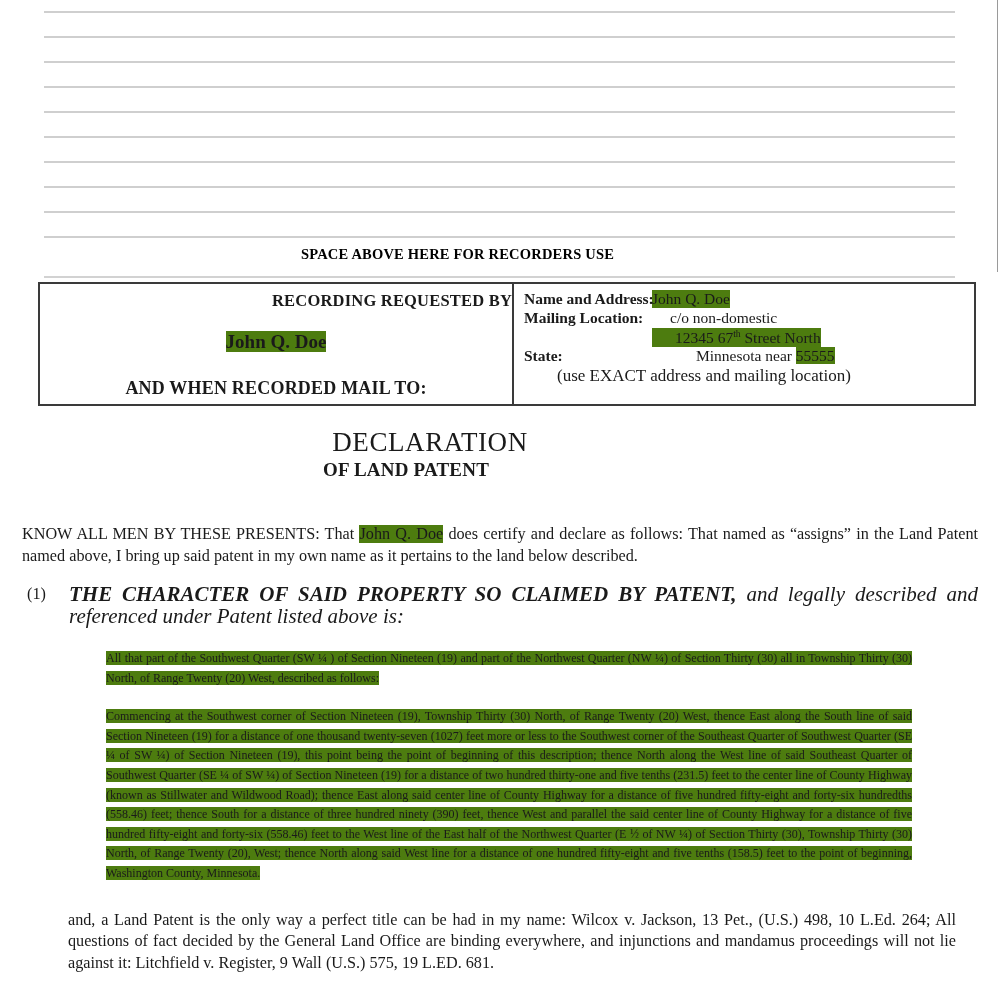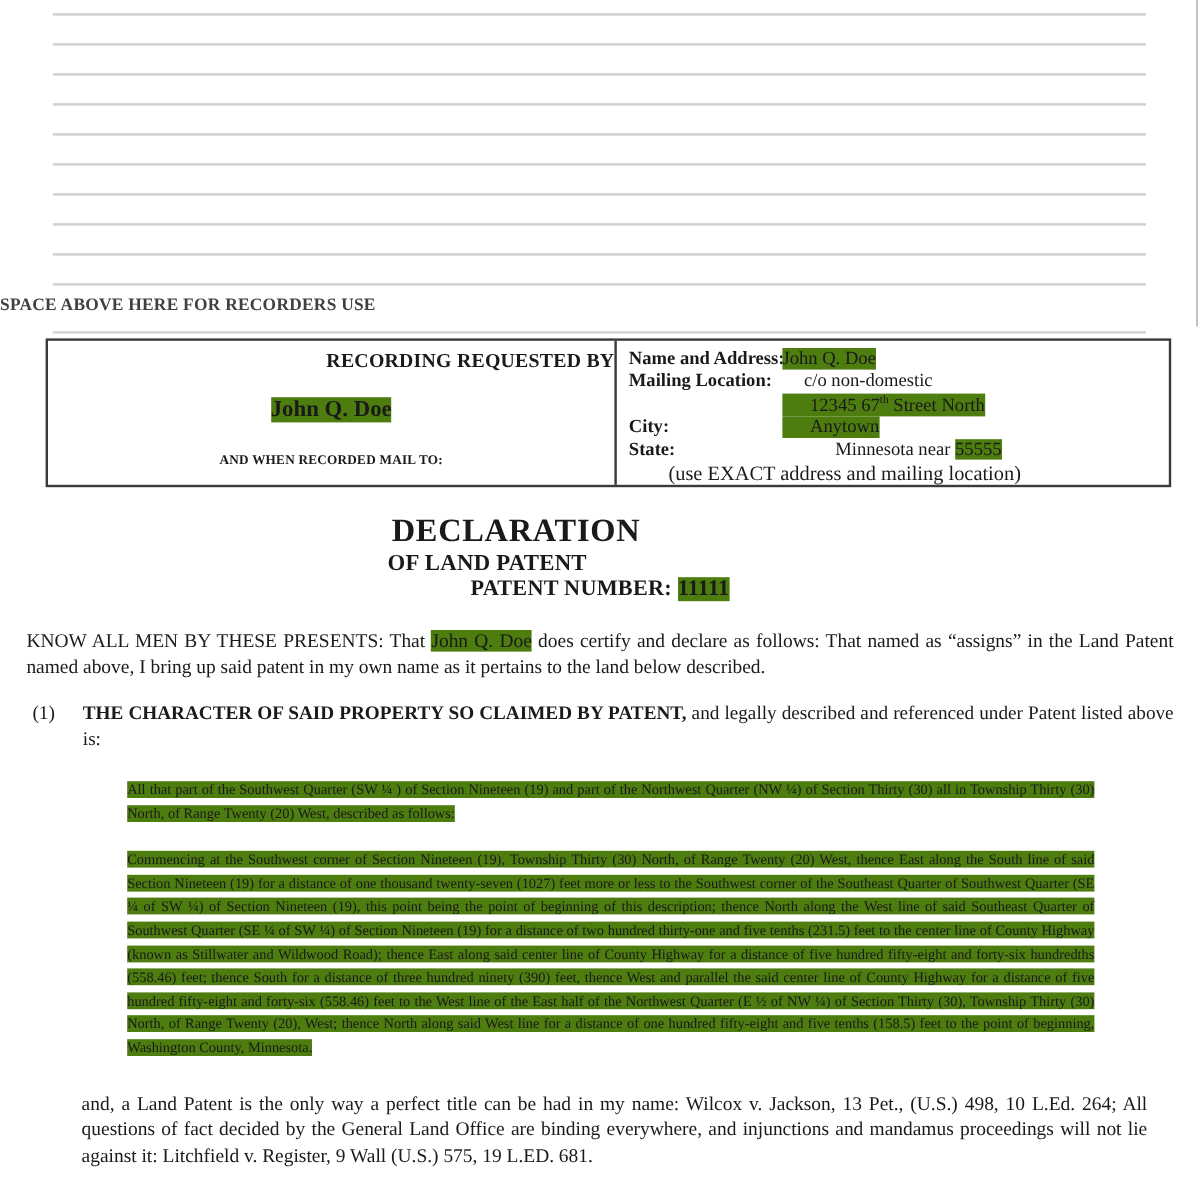--- a/index.html
+++ b/index.html
@@ -47,25 +47,25 @@
     height: 2px;
     background: #cfcfcf;
   }
 
   
   .space-caption {
     position: absolute;
     top: 246px;
     left: 0;
     width: 915px;
-    text-align: left;
+    text-align: center;
     font-size: 14.5px;
     font-weight: bold;
     letter-spacing: 0.2px;
-    color: #404040;
+    color: #000000;
   }
   .top-divider {
     position: absolute;
     top: 276px;
     left: 44px;
     width: 911px;
     height: 2px;
     background: #d2d2d2;
   }
 
@@ -110,21 +110,21 @@
     text-align: center;
     font-size: 19px;
     font-weight: bold;
   }
   .rl-mailto {
     position: absolute;
     top: 94px;
     left: 0;
     width: 100%;
     text-align: center;
-    font-size: 11px;
+    font-size: 18px;
     font-weight: bold;
     letter-spacing: 0.2px;
   }
 
   .addr-row {
     display: flex;
     align-items: baseline;
     height: 19px;
     font-size: 15.5px;
   }
@@ -157,21 +157,21 @@
   }
 
   
   .doc-title {
     position: absolute;
     top: 427px;
     left: 0;
     width: 860px;
     text-align: center;
     font-size: 27px;
-    font-weight: bold;
+    font-weight: normal;
     letter-spacing: 0.6px;
   }
   .doc-sub {
     position: absolute;
     top: 459px;
     left: 0;
     width: 812px;
     text-align: center;
     font-size: 19px;
     font-weight: bold;
@@ -208,23 +208,24 @@
   .num-label {
     width: 47px;
     flex: none;
     padding-left: 5px;
     box-sizing: border-box;
     font-size: 16.2px;
     line-height: 21.5px;
   }
   .num-body {
     flex: 1;
-    font-size: 16px;
+    font-size: 21px;
     line-height: 21.5px;
     text-align: justify;
+    font-style: italic;
   }
   .legal-block {
     margin-left: 84px;
     margin-right: 66px;
     margin-top: 22px;
     font-size: 12px;
     line-height: 19.6px;
     text-align: justify;
     text-justify: inter-word;
   }
@@ -284,34 +285,29 @@
       </div>
       <div class="addr-row">
         <span class="addr-label">Mailing Location:</span>
         <span class="addr-val addr-indent">c/o non-domestic</span>
       </div>
       <div class="addr-row">
         <span class="addr-label"></span>
         <span class="addr-val addr-indent2 hl"><span>12345 67</span><sup>th</sup><span> Street North</span></span>
       </div>
       <div class="addr-row">
-        <span class="addr-label">City:</span>
-        <span class="addr-val addr-indent2 hl">Anytown</span>
-      </div>
-      <div class="addr-row">
         <span class="addr-label">State:</span>
         <span class="addr-val" style="padding-left:44px;"><span>Minnesota near </span><span class="hl">55555</span></span>
       </div>
       <div class="addr-note">(use EXACT address and mailing location)</div>
     </div>
   </div>
 
   <div class="doc-title">DECLARATION</div>
   <div class="doc-sub">OF LAND PATENT</div>
-  <div class="doc-patnum"><span>PATENT NUMBER: </span><span class="hl">11111</span></div>
 
   <div class="body-wrap">
 
     <div class="para"><span>KNOW ALL MEN BY THESE PRESENTS: That </span><span class="hl">John Q. Doe</span><span> does certify and declare as follows: That named as “assigns” in the Land Patent named above, I bring up said patent in my own name as it pertains to the land below described.</span></div>
 
     <div class="numbered">
       <div class="num-label">(1)</div>
       <div class="num-body"><b>THE CHARACTER OF SAID PROPERTY SO CLAIMED BY PATENT,</b><span> and legally described and referenced under Patent listed above is:</span></div>
     </div>
 

